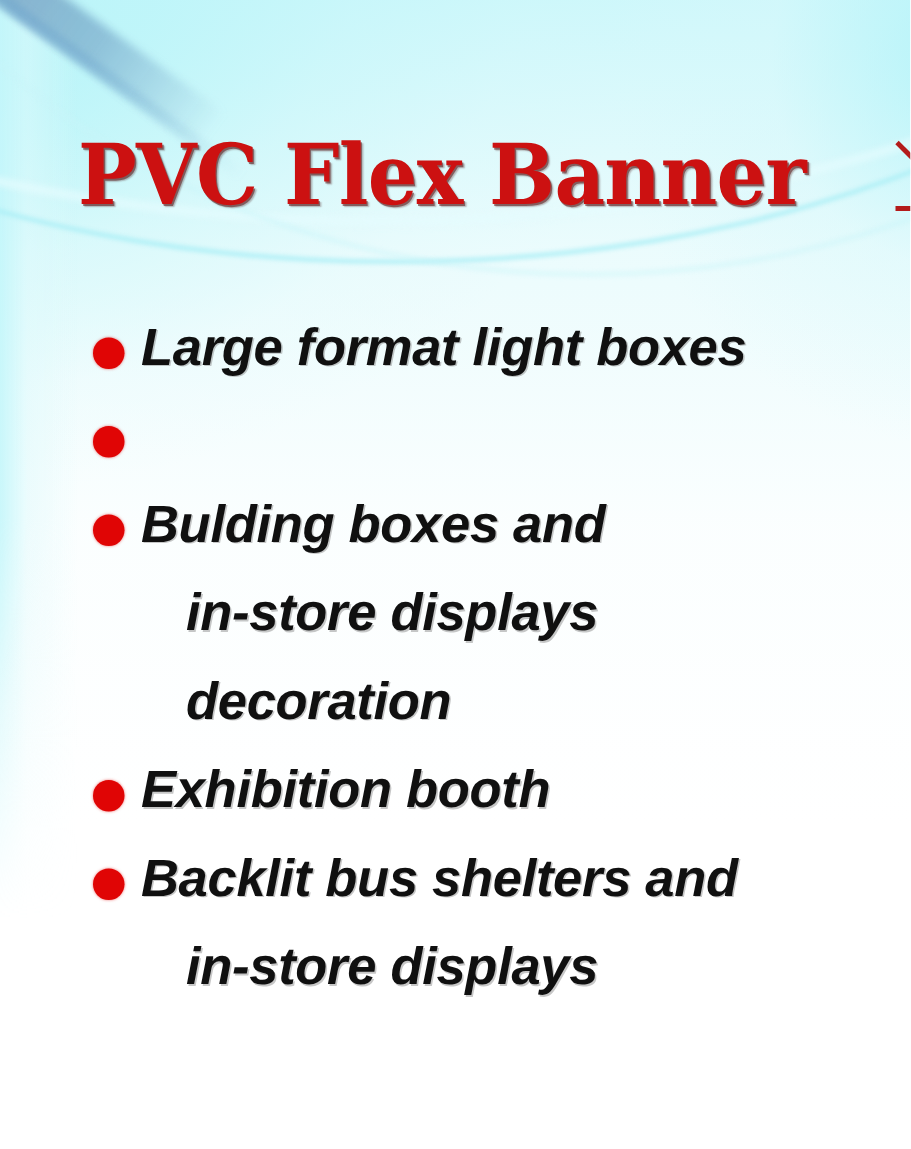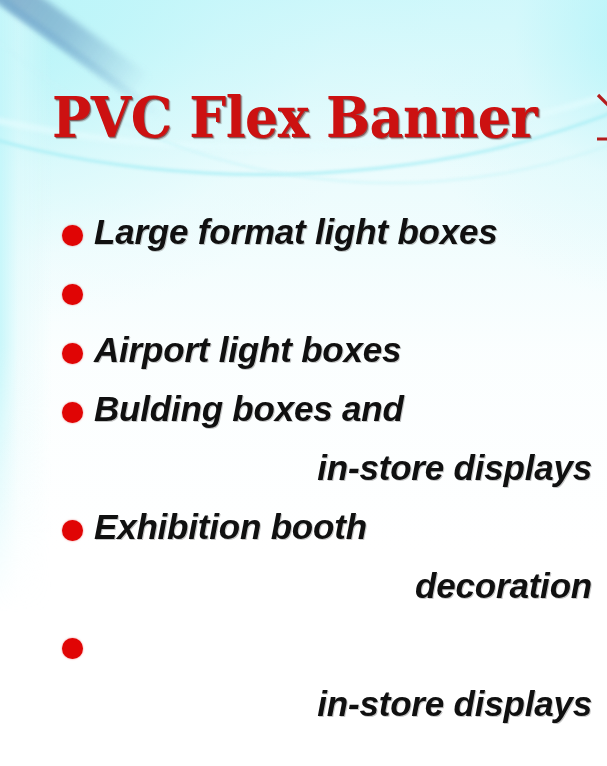--- a/index.html
+++ b/index.html
@@ -193,21 +193,20 @@
     font-style: italic;
     font-size: 35px;
     line-height: 1.03;
     color: #101010;
     white-space: nowrap;
     letter-spacing: -0.2px;
     text-shadow: 1px 1px 0 rgba(130, 130, 130, 0.45);
   }
   .bullet-row.cont {
     min-height: 52px;
-    justify-content: flex-end;
   }
   .bullet-row.cont .bullet-text {
     padding-left: 30px;
   }
 </style>
 </head>
 <body>
 
 <div id="poster">
 
@@ -238,59 +237,54 @@
       </div>
       <div class="bullet-text">Large format light boxes</div>
     </div>
 
     <div class="bullet-row">
       <div class="bullet-dot-slot">
         <span class="bullet-dot"></span>
       </div>
     </div>
 
-    <div class="bullet-row">
-      <div class="bullet-dot-slot">
-        <span class="bullet-dot"></span>
-      </div>
-      <div class="bullet-text">Airport light boxes</div>
-    </div>
 
     <div class="bullet-row">
       <div class="bullet-dot-slot">
         <span class="bullet-dot"></span>
       </div>
       <div class="bullet-text">Bulding boxes and</div>
     </div>
 
     <div class="bullet-row cont">
       <div class="bullet-dot-slot">
         
       </div>
       <div class="bullet-text">in-store displays</div>
     </div>
 
+    <div class="bullet-row cont">
+      <div class="bullet-dot-slot">
+        
+      </div>
+      <div class="bullet-text">decoration</div>
+    </div>
+
     <div class="bullet-row">
       <div class="bullet-dot-slot">
         <span class="bullet-dot"></span>
       </div>
       <div class="bullet-text">Exhibition booth</div>
     </div>
 
-    <div class="bullet-row cont">
-      <div class="bullet-dot-slot">
-        
-      </div>
-      <div class="bullet-text">decoration</div>
-    </div>
-
-    <div class="bullet-row">
-      <div class="bullet-dot-slot">
-        <span class="bullet-dot"></span>
-      </div>
+    <div class="bullet-row">
+      <div class="bullet-dot-slot">
+        <span class="bullet-dot"></span>
+      </div>
+      <div class="bullet-text">Backlit bus shelters and</div>
     </div>
 
     <div class="bullet-row cont">
       <div class="bullet-dot-slot">
         
       </div>
       <div class="bullet-text">in-store displays</div>
     </div>
 
   </div>

